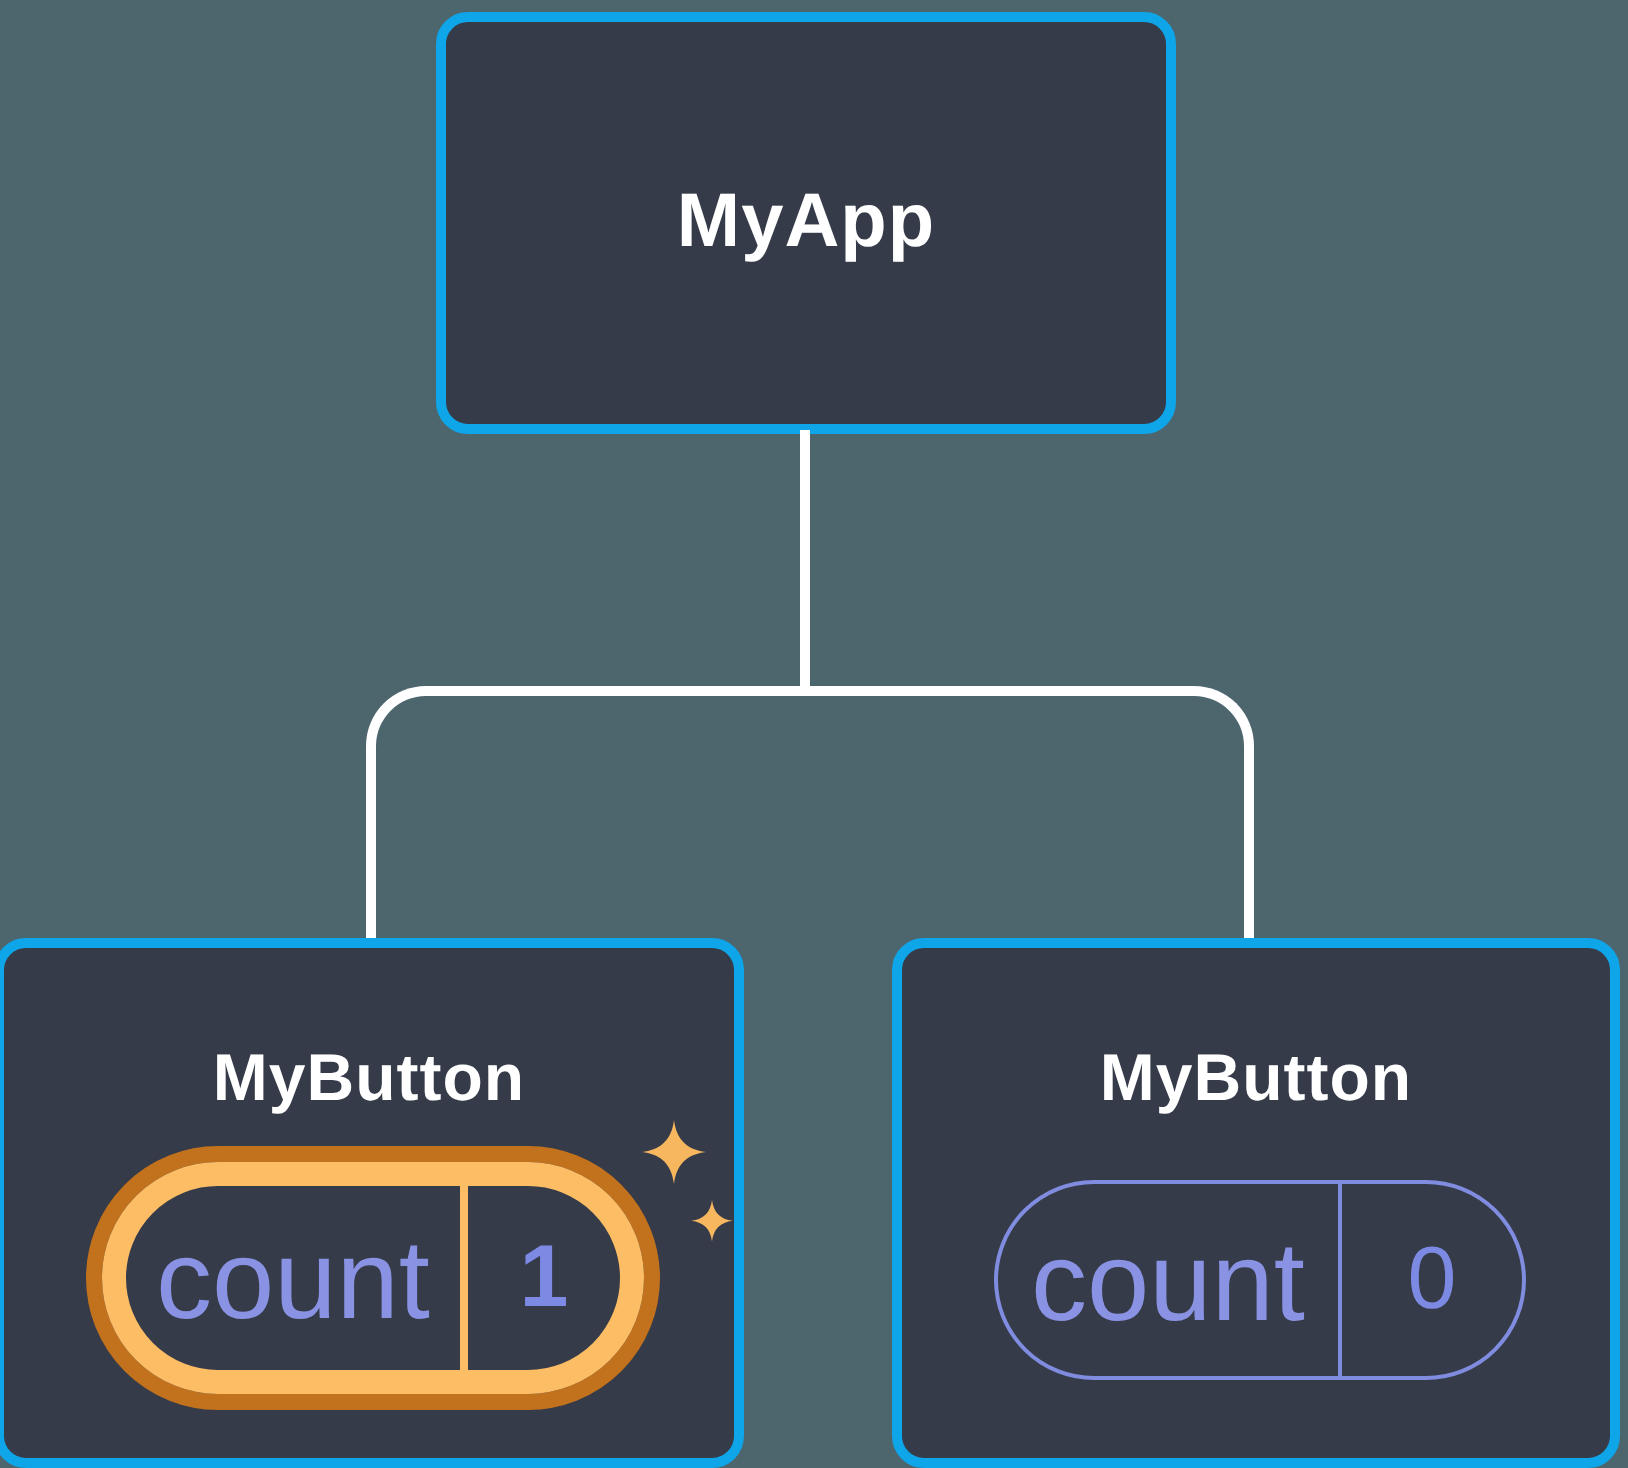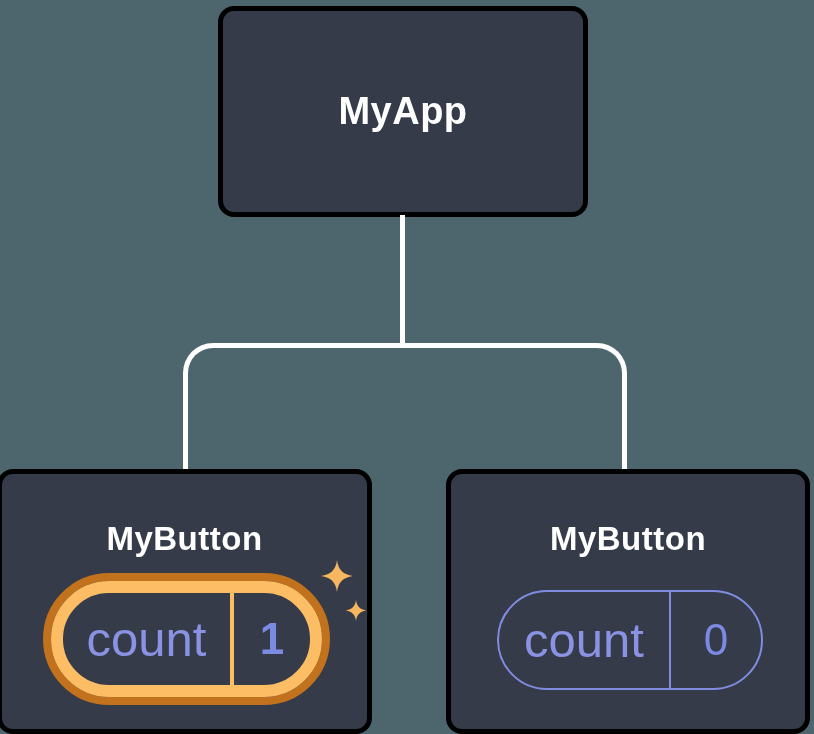--- a/index.html
+++ b/index.html
@@ -7,21 +7,21 @@
     position: relative;
     width: 814px;
     height: 734px;
     background: #4d666e;
     overflow: hidden;
     font-family: "Liberation Sans", "DejaVu Sans", sans-serif;
   }
   .node {
     position: absolute;
     background: #353b48;
-    border: 5px solid #000000;
+    border: 5px solid #0ea5e9;
     border-radius: 16px;
     box-sizing: border-box;
   }
   .node-root {
     left: 218px; top: 6px; width: 370px; height: 211px;
     display: flex; align-items: center; justify-content: center;
   }
   .root-label {
     color: #ffffff; font-size: 38px; font-weight: 700; letter-spacing: 0.5px;
   }
@@ -97,21 +97,21 @@
   }
   .pill-normal .divider {
     width: 2px; background: #7f8ce0;
   }
   .pill-normal .cell-value {
     flex: 1;
     display: flex; align-items: center; justify-content: center;
   }
 
   .state-key {
-    color: #8a93e3; font-size: 49px; font-weight: 400;
+    color: #8a93e3; font-size: 56px; font-weight: 400;
   }
   .state-value {
     color: #7d8ae4; font-size: 44px;
   }
   .value-bold { font-weight: 700; }
   .value-regular { font-weight: 400; }
 
   .sparkles {
     position: absolute;
     left: 319px; top: 559px; width: 52px; height: 68px;

